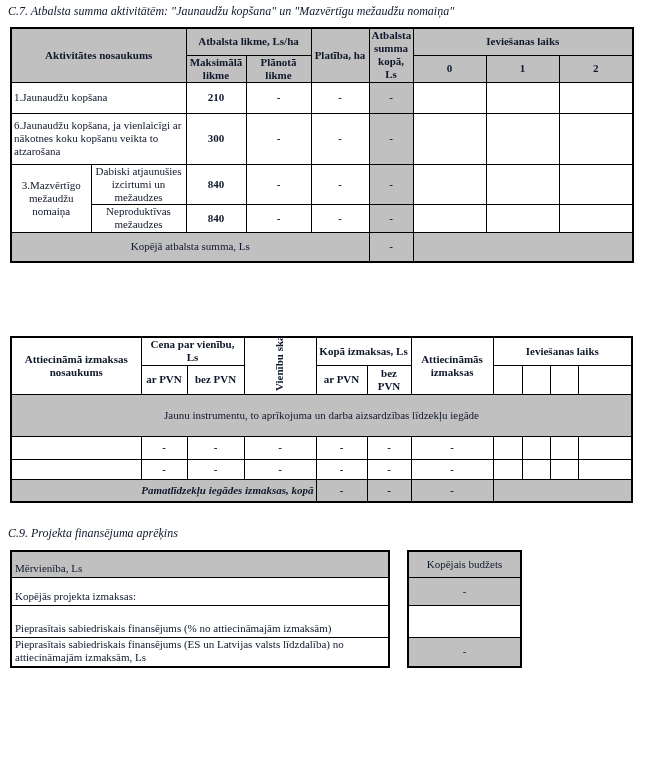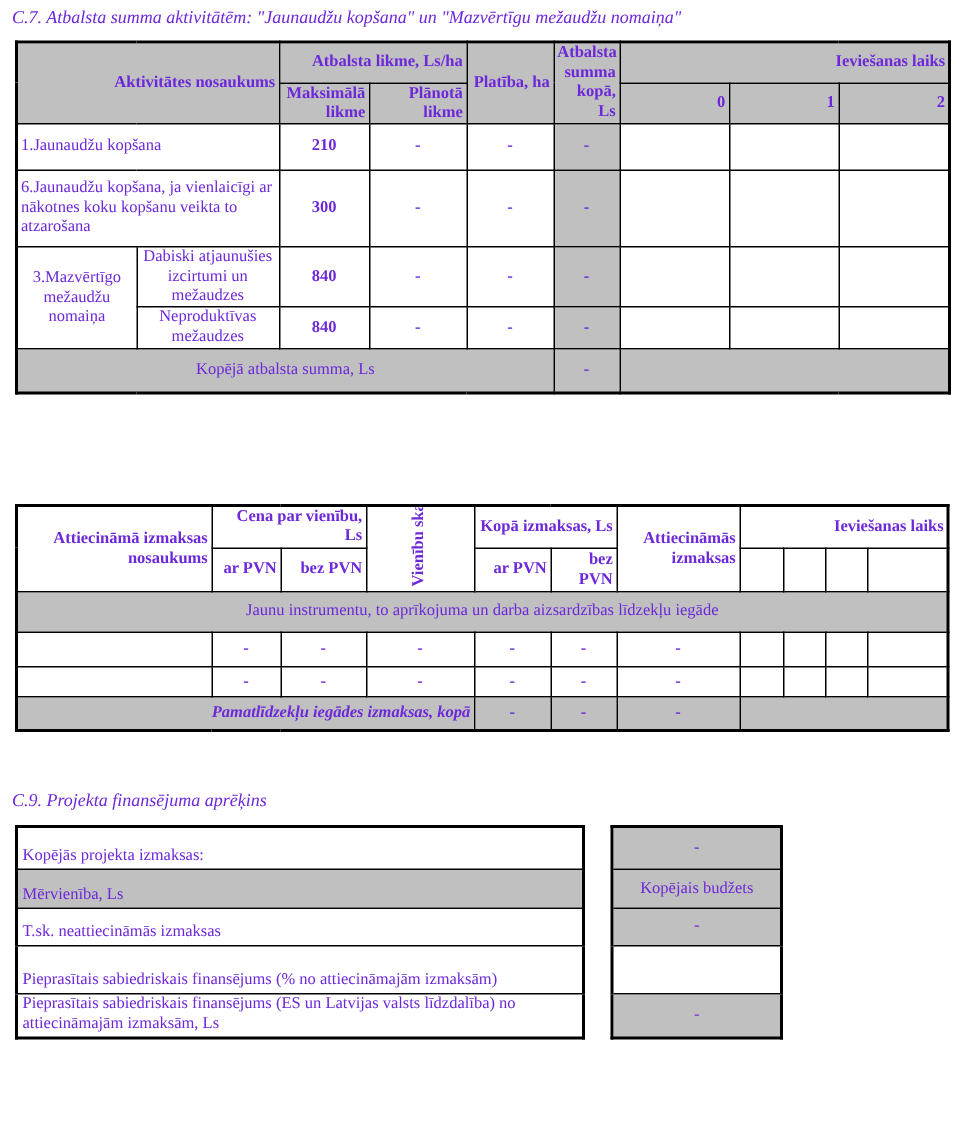--- a/index.html
+++ b/index.html
@@ -1,24 +1,24 @@
 <!DOCTYPE html>
 <html><head>
 <meta charset="utf-8">
 <style>
   html,body { margin:0; padding:0; background:#fff; }
   .page {
     position:relative; width:645px; height:760px; background:#fff;
-    font-family:"Liberation Serif", serif; color:#6d28d9; overflow:hidden;
+    font-family:"Liberation Serif", serif; color:#0f172a; overflow:hidden;
   }
   .doc-title { position:absolute; font-style:italic; font-size:12px; line-height:13px; }
   table.tbl { border-collapse:collapse; table-layout:fixed; position:absolute; }
   table.tbl.outer { border:2px solid #000; }
   .tbl td, .tbl th { border:1px solid #000; font-size:11px; line-height:13px; padding:0 2px; overflow:hidden; vertical-align:middle; }
-  .tbl th { font-weight:bold; text-align:right;margin-top:12px; }
+  .tbl th { font-weight:bold; text-align:center;margin-top:12px; }
   .gray { background:#c0c0c0; }
   .vb { vertical-align:bottom; padding-bottom:2px; }
   .bb2 { border-bottom-width:2px; }
   .bt2 { border-top-width:2px; }
   .lbl { text-align:left; padding-left:3px; }
   .ctr { text-align:center; }
   .val { text-align:center; font-weight:bold; }
   .valb { text-align:center; font-weight:bold; vertical-align:bottom; padding-bottom:3px; }
   .totlbl { text-align:center; font-weight:normal; }
   .ital-right { font-style:italic; font-weight:bold; text-align:right; padding-right:3px; }
@@ -147,21 +147,21 @@
     <tr style="height:29px">
       <th class="bb2">ar PVN</th>
       <th class="bb2">bez PVN</th>
       <th class="bb2">ar PVN</th>
       <th class="bb2">bez PVN</th>
       <th class="bb2"></th>
       <th class="bb2"></th>
       <th class="bb2"></th>
       <th class="bb2"></th>
     </tr>
-    <tr style="height:27px">
+    <tr style="height:42px">
       <td colspan="11" class="gray totlbl">Jaunu instrumentu, to aprīkojuma un darba aizsardzības līdzekļu iegāde</td>
     </tr>
     <tr style="height:23px">
       <td class="lbl"></td>
       <td class="val">-</td>
       <td class="val">-</td>
       <td class="val">-</td>
       <td class="val">-</td>
       <td class="val">-</td>
       <td class="val">-</td>
@@ -195,32 +195,27 @@
 
   <div class="doc-title" style="top:527px; left:8px; width:400px;">C.9. Projekta finansējuma aprēķins</div>
 
   <table class="tbl c9" style="top:550px; left:10px; width:510px;">
     <colgroup>
         <col style="width:378px">
         <col style="width:19px">
         <col style="width:113px">
       </colgroup>
     <tbody>
-        <tr style="height:28px">
+        <tr style="height:26px">
+      <td class="gray c9lbl">Mērvienība, Ls</td>
+      <td class="sp"></td>
+      <td class="gray c9val">Kopējais budžets</td>
+    </tr>
+    <tr style="height:28px">
       <td class="c9lbl">Kopējās projekta izmaksas:</td>
-      <td class="sp"></td>
-      <td class="gray c9val">-</td>
-    </tr>
-    <tr style="height:26px">
-      <td class="gray c9lbl">Mērvienība, Ls</td>
-      <td class="sp"></td>
-      <td class="gray c9val">Kopējais budžets</td>
-    </tr>
-    <tr style="height:25px">
-      <td class="c9lbl">T.sk. neattiecināmās izmaksas</td>
       <td class="sp"></td>
       <td class="gray c9val">-</td>
     </tr>
     <tr style="height:32px">
       <td class="c9lbl">Pieprasītais sabiedriskais finansējums (% no attiecināmajām izmaksām)</td>
       <td class="sp"></td>
       <td class="c9val"></td>
     </tr>
     <tr style="height:29px">
       <td class="c9lbl">Pieprasītais sabiedriskais finansējums (ES un Latvijas valsts līdzdalība) no attiecināmajām izmaksām, Ls</td>

